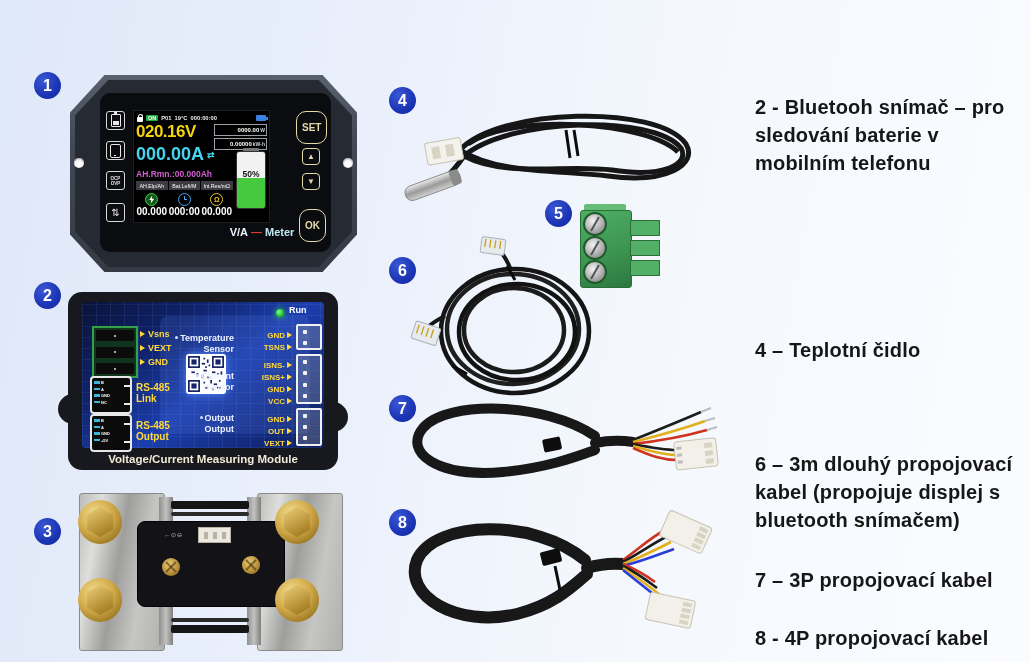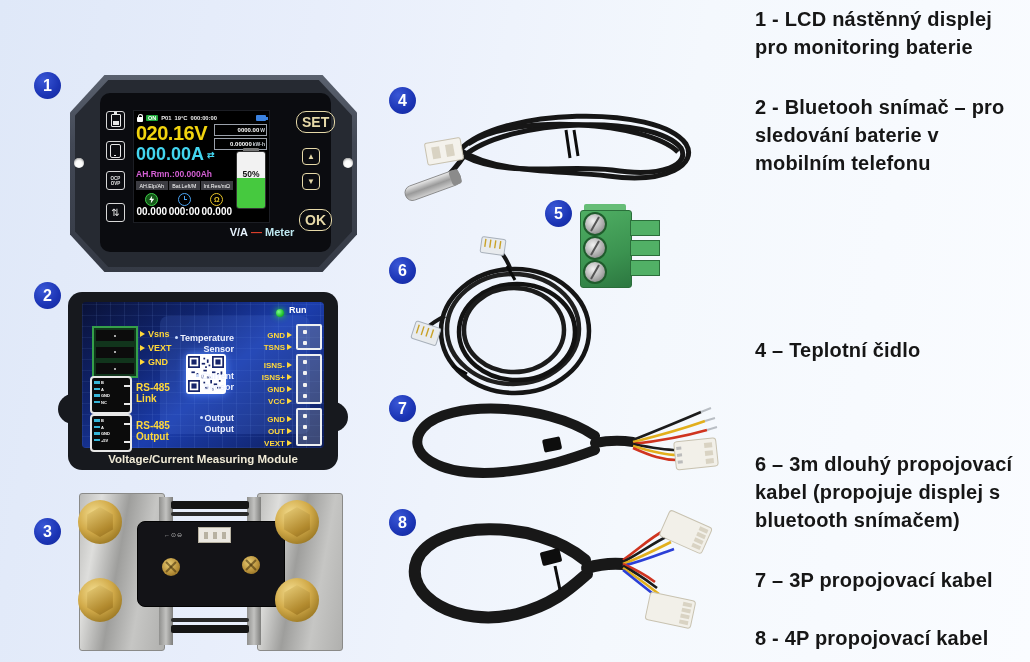--- a/index.html
+++ b/index.html
@@ -32,21 +32,21 @@
   .si-txt{font-size:4.5px;font-weight:700;line-height:5px;}
   .si-arr{font-size:10px;line-height:10px;}
   .lcd{position:absolute;left:33px;top:17px;width:135px;height:111px;background:#000;border:1px solid #1c1e24;}
   .lcd-status{position:absolute;left:3px;right:3px;top:2px;height:10px;display:flex;align-items:center;gap:3px;
     color:#eee;font-size:5.8px;font-weight:700;}
   .lock-ico{width:6px;height:5px;background:#fff;border-radius:1px;position:relative;margin-top:2px;}
   .lock-ico::before{content:"";position:absolute;top:-3px;left:1px;width:3px;height:3px;border:1px solid #fff;border-bottom:none;border-radius:3px 3px 0 0;}
   .on-badge{background:#1faa3c;color:#fff;padding:0 2px;border-radius:1px;font-size:5.5px;}
   .sb-batt{margin-left:auto;width:10px;height:6px;background:#3b82e0;border-radius:1px;position:relative;}
   .sb-batt::after{content:"";position:absolute;right:-2px;top:1.5px;width:2px;height:3px;background:#3b82e0;}
-  .lcd-voltage{position:absolute;left:2px;top:11px;font-size:20px;font-weight:700;color:#f2d40e;letter-spacing:-.5px;}
+  .lcd-voltage{position:absolute;left:2px;top:11px;font-size:17px;font-weight:700;color:#f2d40e;letter-spacing:-.5px;}
   .lcd-boxes{position:absolute;right:2px;top:13px;width:53px;}
   .mini-box{height:10px;border:1px solid #9aa0aa;margin-bottom:2px;display:flex;align-items:center;justify-content:flex-end;
     gap:1px;color:#fff;font-size:6px;font-weight:700;padding:0 1px;}
   .mini-box .unit{color:#cfd4da;font-size:5px;}
   .lcd-current{position:absolute;left:2px;top:33px;font-size:18px;font-weight:700;color:#43d6f0;display:flex;align-items:center;}
   .flow{font-size:9px;margin-left:3px;color:#43d6f0;}
   .lcd-ah{position:absolute;left:2px;top:58px;font-size:8.5px;font-weight:700;color:#d45fd4;}
   .lcd-headers{position:absolute;left:2px;top:70px;display:flex;}
   .lcd-headers div{width:31.5px;height:9px;background:#3c3c42;margin-right:1px;color:#fff;font-size:5.3px;
     display:flex;align-items:center;justify-content:center;}
@@ -62,21 +62,21 @@
   .lcd-values{position:absolute;left:2px;top:95px;display:flex;}
   .lcd-values div{width:31.5px;margin-right:1px;color:#fff;font-size:10px;font-weight:700;text-align:center;}
   .lcd-batt{position:absolute;right:3px;top:40px;width:30px;height:58px;}
   .lcd-batt .cap{position:absolute;top:-3px;left:7px;width:16px;height:4px;background:#777;border-radius:1px;}
   .lcd-batt .body{position:absolute;inset:0;border:1px solid #333;border-radius:3px;overflow:hidden;
     background:linear-gradient(180deg,#f2f2f2 0 46%,#46c93f 46% 100%);}
   .lcd-batt .pct{position:absolute;top:18px;width:100%;text-align:center;font-size:8.5px;font-weight:800;color:#111;}
   .va-brand{position:absolute;left:112px;top:133px;width:100px;text-align:center;font-size:11px;font-weight:700;}
   .va-brand .va{color:#e8f4ff;}.va-brand .dash{color:#e0402c;margin:0 3px;}.va-brand .mtr{color:#bfe9f2;}
   .btn-oval{position:absolute;border:1.5px solid #e6d9a8;border-radius:10px;color:#e6d9a8;
-    font-weight:700;font-size:14px;padding:2px 5px;}
+    font-weight:700;font-size:10px;padding:10px 5px;}
   .btn-sq{position:absolute;width:16px;height:15px;border:1.5px solid #e6d9a8;border-radius:4px;
     display:flex;align-items:center;justify-content:center;color:#e6d9a8;font-size:8px;}
   
   .module{position:absolute;left:62px;top:290px;width:282px;height:182px;}
   .ear{position:absolute;width:30px;height:30px;border-radius:50%;background:#17191e;}
   .ear .hole{position:absolute;left:10px;top:10px;width:10px;height:10px;border-radius:50%;background:#e7edf9;}
   .mod-body{position:absolute;left:6px;right:6px;top:2px;bottom:2px;background:#17191e;border-radius:14px;}
   .pcb{position:absolute;left:14px;top:10px;width:242px;height:146px;border-radius:4px;overflow:hidden;
     background:linear-gradient(140deg,#0a1238 0%,#10246e 30%,#1c3eae 55%,#0d1c57 100%);}
   .pcb::before{content:"";position:absolute;inset:0;
@@ -598,20 +598,19 @@
       <g transform="rotate(12 274 104)">
         <rect x="252" y="88" width="46" height="28" rx="3" fill="#f2f0e9" stroke="#c8c2b0"></rect>
         <rect x="286" y="91" width="9" height="4" fill="#d9d3c3"></rect>
           <rect x="286" y="97" width="9" height="4" fill="#d9d3c3"></rect>
         <rect x="286" y="103" width="9" height="4" fill="#d9d3c3"></rect>
           <rect x="286" y="109" width="9" height="4" fill="#d9d3c3"></rect>
       </g>
     </svg>
   </div>
 
-  <div class="legend-item" style="top:5px">1 - LCD nástěnný displej pro monitoring baterie</div>
   <div class="legend-item" style="top:93px">2 - Bluetooh snímač – pro sledování baterie v mobilním telefonu</div>
   <div class="legend-item" style="top:336px">4 – Teplotní čidlo</div>
   <div class="legend-item" style="top:450px">6 – 3m dlouhý propojovací kabel (propojuje displej s bluetooth snímačem)</div>
   <div class="legend-item" style="top:566px">7 – 3P propojovací kabel</div>
   <div class="legend-item" style="top:624px">8 - 4P propojovací kabel</div>
 
 </div>
 
 </body></html>

